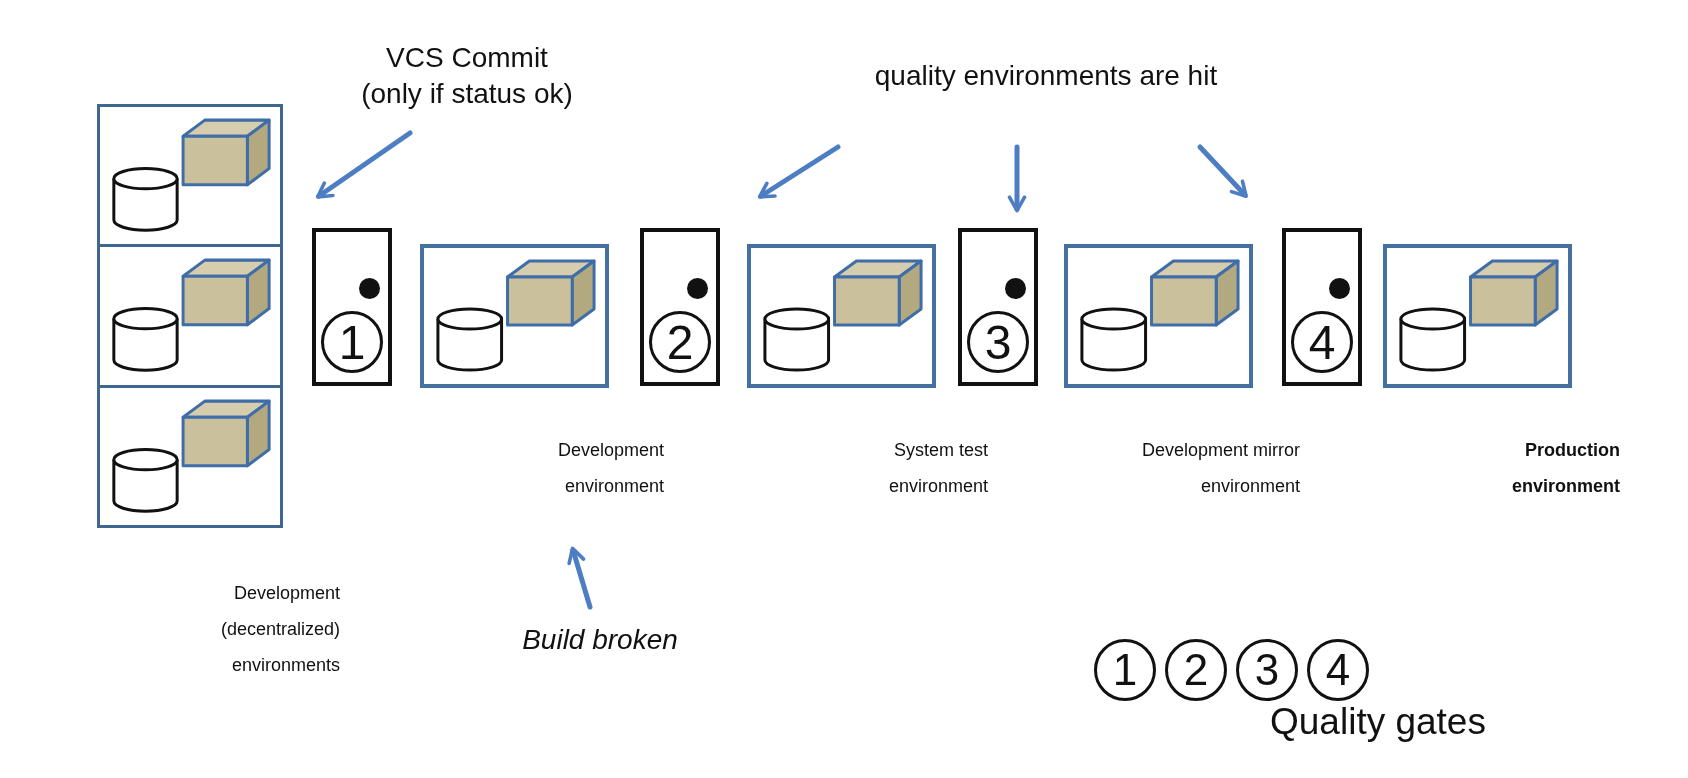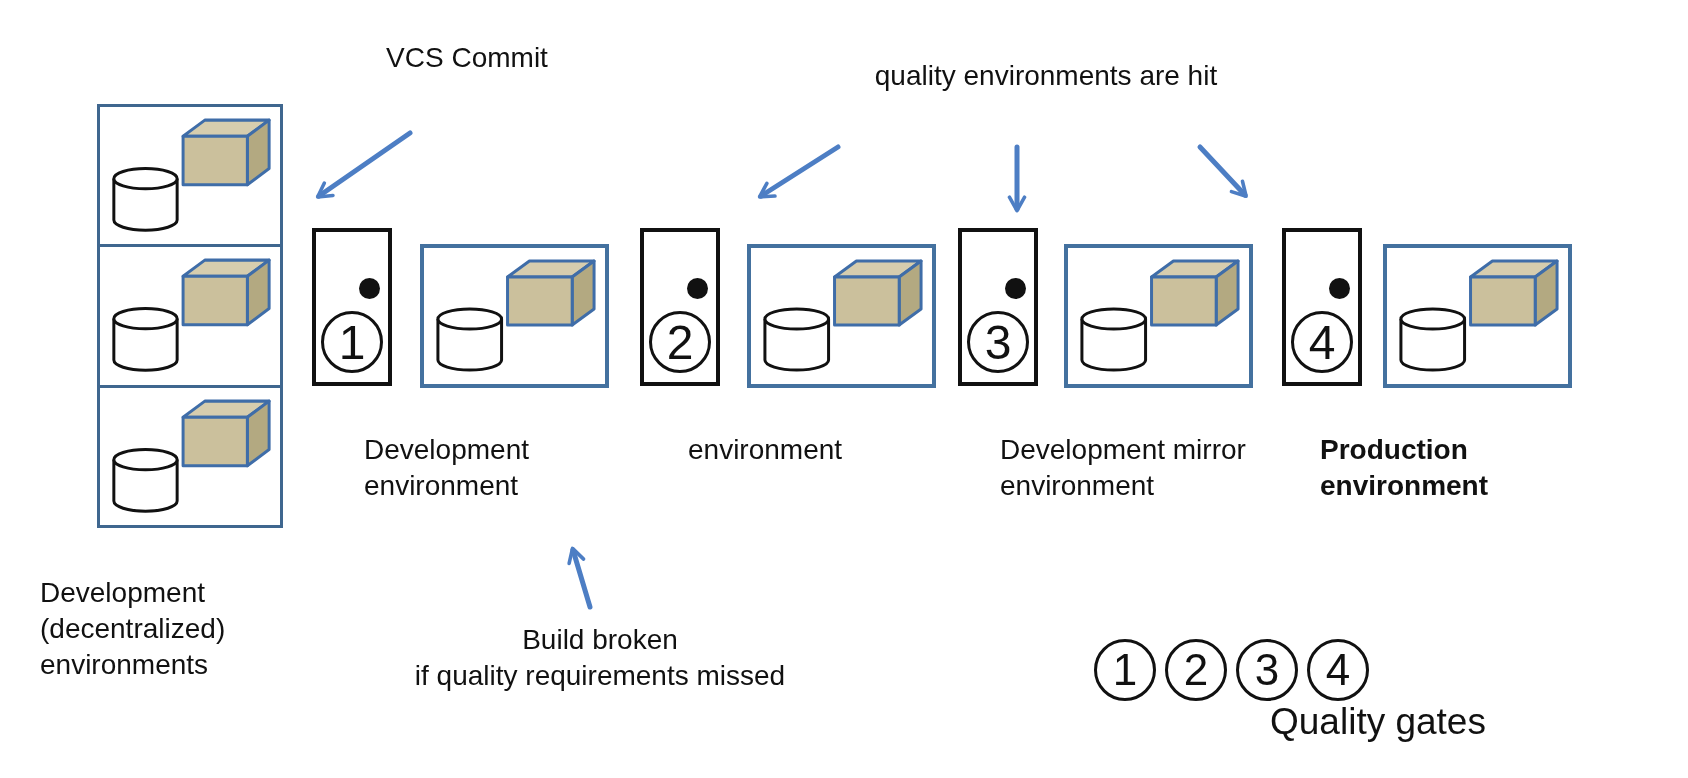--- a/index.html
+++ b/index.html
@@ -6,21 +6,21 @@
     --box-blue:#44719f; --stack-blue:#3f678f; --arrow-blue:#4d7ec4;
     --cube-front:#cbc09c; --cube-top:#d6cdae; --cube-side:#b3a981;
     --cube-edge:#3f6da8; --ink:#111111;
   }
   html,body{margin:0;padding:0;background:#ffffff;}
   .canvas{
     position:relative; width:1688px; height:778px; background:#ffffff;
     font-family:"Liberation Sans", sans-serif; color:var(--ink); overflow:hidden;
   }
   .note{position:absolute; text-align:center; font-size:28px; line-height:36px; white-space:nowrap;}
-  .label{position:absolute; text-align:left; font-size:28px; line-height:36px; white-space:nowrap;}
+  .label{position:absolute; text-align:right; font-size:18px; line-height:36px; white-space:nowrap;}
 
   
   .dev-stack{position:absolute; left:97px; top:104px; width:186px; height:424px; display:flex; flex-direction:column;}
   .stack-cell{position:relative; flex:1 1 0; border:3px solid var(--stack-blue); background:#fff; box-sizing:border-box;}
   .stack-cell + .stack-cell{margin-top:-3px;}
   .art{position:absolute; inset:0; width:100%; height:100%;}
 
   
   .env-box{position:absolute; top:244px; width:189px; height:144px; border:4px solid var(--box-blue); background:#fff; box-sizing:border-box;}
 
@@ -71,20 +71,21 @@
   <svg class="overlay" viewBox="0 0 1688 778">
     <line class="arr" x1="410" y1="133" x2="319" y2="196" marker-end="url(#ah)"></line>
     <line class="arr" x1="838" y1="147" x2="761" y2="196" marker-end="url(#ah)"></line>
     <line class="arr" x1="1017" y1="147" x2="1017" y2="209" marker-end="url(#ah)"></line>
     <line class="arr" x1="1200" y1="147" x2="1245" y2="195" marker-end="url(#ah)"></line>
     <line class="arr" x1="590" y1="607" x2="573" y2="550" marker-end="url(#ah)"></line>
   </svg>
 
   <div class="note" style="left:317px; top:40px; width:300px;">
     <div>VCS Commit</div>
+    <div>(only if status ok)</div>
   </div>
   <div class="note" style="left:846px; top:58px; width:400px;">
     <div>quality environments are hit</div>
   </div>
 
   <div class="dev-stack">
     <div class="stack-cell">
       <svg class="art" viewBox="0 0 182 136" preserveAspectRatio="none">
           <use href="#db-pkg"></use>
         </svg>
@@ -150,34 +151,34 @@
     <svg class="art" viewBox="0 0 182 136" preserveAspectRatio="none">
         <use href="#db-pkg"></use>
       </svg>
   </div>
 
   <div class="label" style="left:364px; top:432px; width:300px;">
     <div>Development</div>
     <div>environment</div>
   </div>
   <div class="label" style="left:688px; top:432px; width:300px;">
+    <div>System test</div>
     <div>environment</div>
   </div>
   <div class="label" style="left:1000px; top:432px; width:300px;">
     <div>Development mirror</div>
     <div>environment</div>
   </div>
   <div class="label" style="left:1320px; top:432px; width:300px;font-weight:bold;">
     <div>Production</div>
     <div>environment</div>
   </div>
 
-  <div class="note" style="left:400px; top:622px; width:400px;">
+  <div class="note" style="left:400px; top:622px; width:400px;font-style:italic;">
     <div>Build broken</div>
-    <div>if quality requirements missed</div>
   </div>
 
   <div class="legend">
     <span class="legend-circle">
         <span>1</span>
       </span>
     <span class="legend-circle">
         <span>2</span>
       </span>
     <span class="legend-circle">

